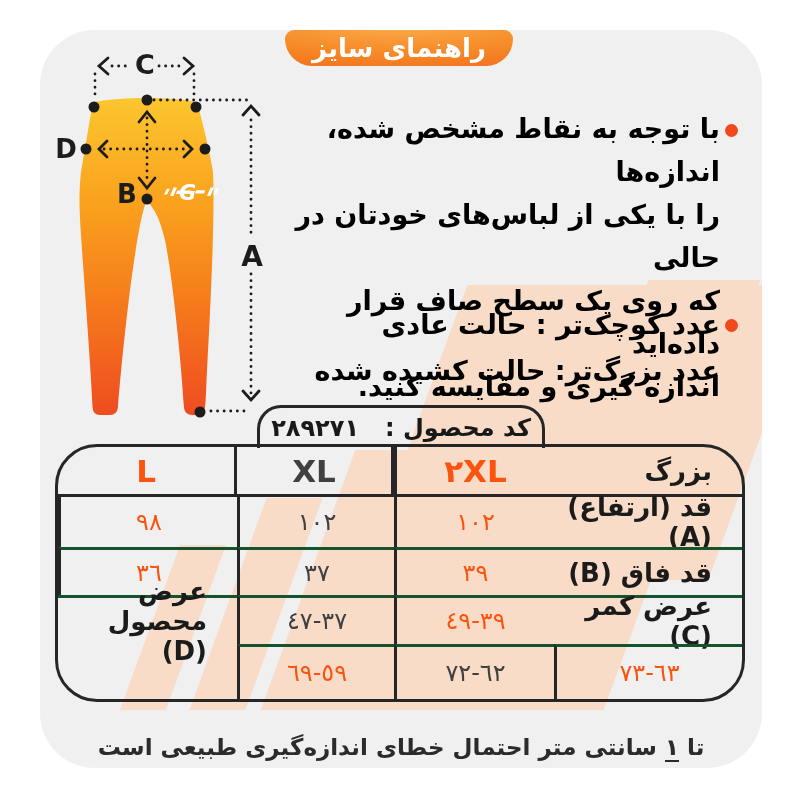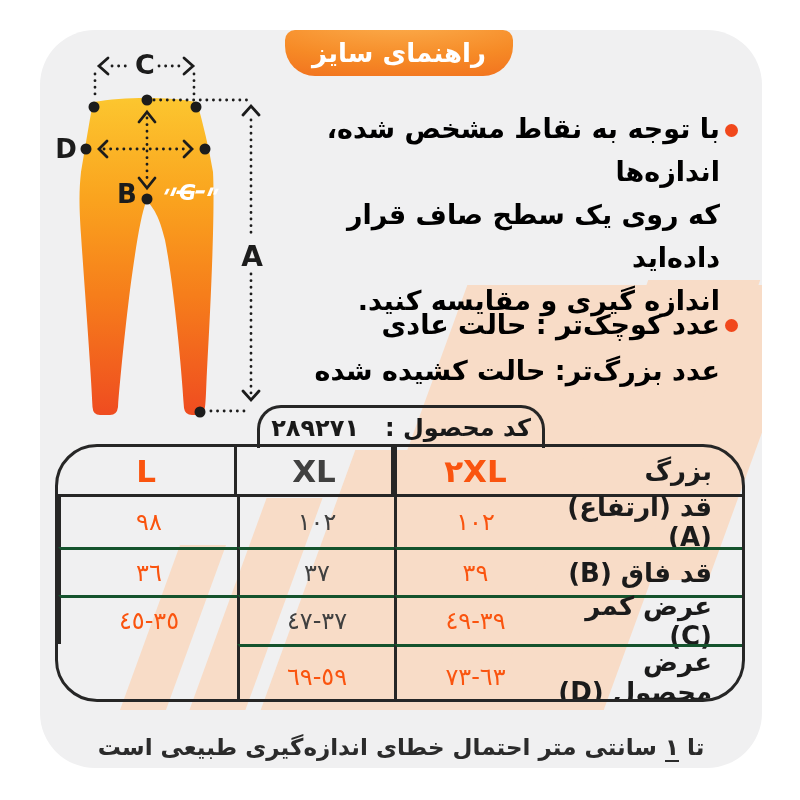--- a/index.html
+++ b/index.html
@@ -10,21 +10,21 @@
   .panel{position:absolute;left:40px;top:30px;width:722px;height:738px;background:#f0f0f1;border-radius:55px;overflow:hidden;z-index:0;}
   .wm{position:absolute;background:#f8dcc7;transform:skewX(-20deg);}
   .wm1{left:110px;top:515px;width:46px;height:165px;}
   .wm2{left:188px;top:468px;width:56px;height:212px;}
   .wm3{left:268px;top:420px;width:66px;height:260px;}
   .wm4{left:350px;top:255px;width:225px;height:425px;}
   .wm5{left:530px;top:250px;width:112px;height:430px;}
   .wm6{left:650px;top:255px;width:72px;height:295px;}
 
   
-  .badge{position:absolute;left:285px;top:30px;width:228px;height:46px;z-index:3;
+  .badge{position:absolute;left:285px;top:30px;width:228px;height:36px;z-index:3;
     background:radial-gradient(130% 160% at 50% -25%, #fcb050 0%, #f68a26 55%, #f0691c 100%);
     border-radius:10px 10px 30px 30px;display:flex;align-items:center;justify-content:center;}
   .badge span{color:#ffffff;font-size:26px;font-weight:bold;direction:rtl;}
 
   
   .figure{position:absolute;left:45px;top:45px;z-index:2;}
 
   
   .b-dot{position:absolute;width:13px;height:13px;border-radius:50%;background:#f1481c;z-index:2;}
   .dot1{left:725px;top:124px;}
@@ -162,20 +162,21 @@
       <text x="145" y="74" font-size="27">C</text>
       <text x="66" y="158" font-size="26">D</text>
       <text x="127" y="203" font-size="26">B</text>
       <text x="252" y="266" font-size="28">A</text>
     </g>
   </svg>
 
   <div class="b-dot dot1"></div>
   <div class="para para1">
     <div>با توجه به نقاط مشخص شده، اندازه‌ها</div>
+    <div>را با یکی از لباس‌های خودتان در حالی</div>
     <div>که روی یک سطح صاف قرار داده‌اید</div>
     <div>اندازه گیری و مقایسه کنید.</div>
   </div>
 
   <div class="b-dot dot2"></div>
   <div class="para para2">
     <div>عدد کوچک‌تر : حالت عادی</div>
     <div>عدد بزرگ‌تر: حالت کشیده شده</div>
   </div>
 
@@ -197,24 +198,24 @@
     <div class="cell vcol val c-orange">٩٨</div>
 
     <div class="cell lab rowline">قد فاق (B)</div>
     <div class="cell vcol val rowline c-orange">٣٩</div>
     <div class="cell vcol val rowline c-navy">٣٧</div>
     <div class="cell vcol val rowline c-orange">٣٦</div>
 
     <div class="cell lab rowline">عرض کمر (C)</div>
     <div class="cell vcol val rowline c-orange">٣٩-٤٩</div>
     <div class="cell vcol val rowline c-navy">٣٧-٤٧</div>
-    <div class="cell vcol val rowline c-orange">٣٥-٤٥</div>
 
     <div class="cell lab rowline">عرض محصول (D)</div>
     <div class="cell vcol val rowline c-orange">٦٣-٧٣</div>
+    <div class="cell vcol val rowline c-navy">٦٢-٧٢</div>
     <div class="cell vcol val rowline c-orange">٥٩-٦٩</div>
   </div>
 
   <div class="footer">
     <span>تا</span>
     <span class="u">١</span>
     <span>سانتی متر احتمال خطای اندازه‌گیری طبیعی است</span>
   </div>
 
 </div>

